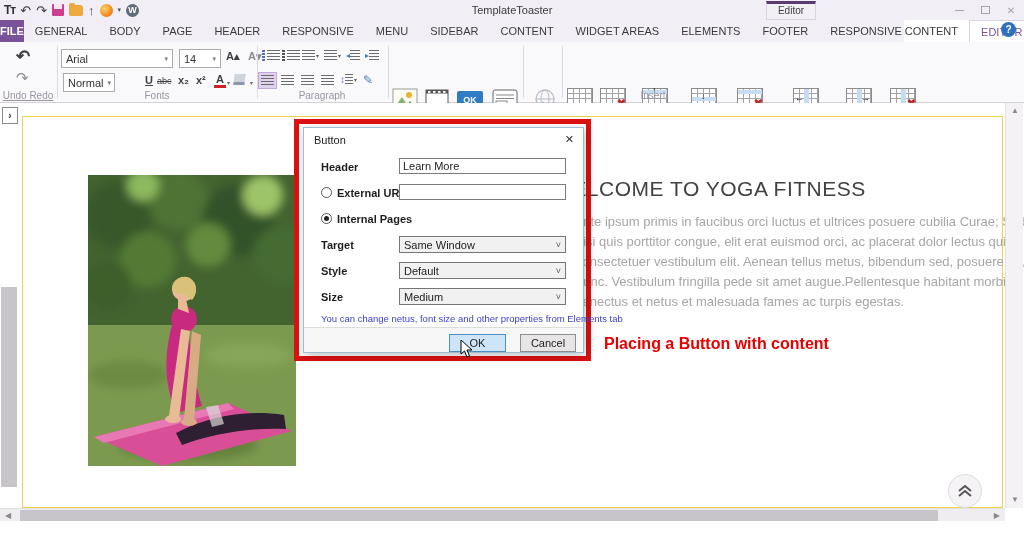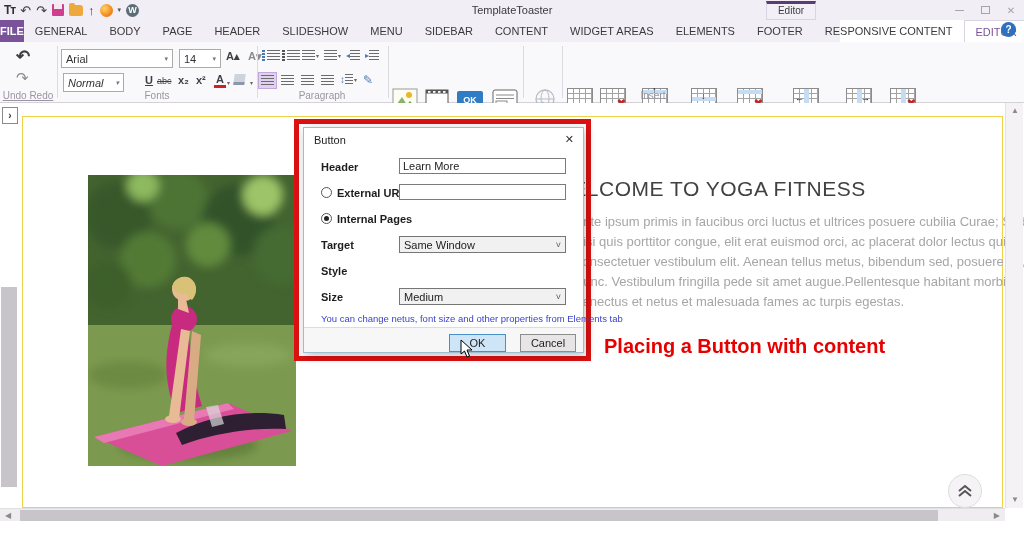--- a/index.html
+++ b/index.html
@@ -21,21 +21,21 @@
   .wp { width:13px; height:13px; border-radius:50%; background:#5d6d78; color:#fff; font-size:9px; font-weight:bold; display:flex; align-items:center; justify-content:center; }
   .caret { font-size:7px; color:#555; }
   .app-title { position:absolute; left:0; right:0; top:4px; text-align:center; font-size:11px; color:#3a3a3a; pointer-events:none; }
   .winctl { position:absolute; top:0; right:0; height:20px; display:flex; }
   .winbtn { width:26px; height:20px; display:flex; align-items:center; justify-content:center; color:#a9a2b2; font-size:10px; }
   .min-i { width:9px; height:1px; background:#a9a2b2; }
   .max-i { width:9px; height:8px; border:1px solid #a9a2b2; }
   .ctx-tab { position:absolute; left:766px; top:1px; width:50px; height:19px; background:#f2eff7; border:1px solid #d9d3e2; border-top:3px solid #5b3b74; font-size:10px; color:#3c3c3c; text-align:center; line-height:14px; }
 
   
-  .tabrow { position:absolute; left:0; top:20px; width:840px; height:22px; background:#f1eef5; display:flex; }
+  .tabrow { position:absolute; left:0; top:20px; width:904px; height:22px; background:#f1eef5; display:flex; }
   .rtab { padding:0 11px; font-size:11px; color:#3a3a3a; display:flex; align-items:center; height:22px; white-space:nowrap; }
   .rtab.file { background:#7a5299; color:#fff; width:47px; justify-content:center; padding:0; font-weight:bold; }
   .rtab.active { background:#fff; color:#7a5299; border:1px solid #d9d3e2; border-bottom:none; }
   .help-badge { position:absolute; right:8px; top:22px; width:15px; height:15px; border-radius:50%; background:#2e6fbe; color:#fff; font-size:10px; font-weight:bold; display:flex; align-items:center; justify-content:center; }
 
   
   .ribbon { position:absolute; left:0; top:42px; width:1024px; height:61px; background:#f9f8fa; border-bottom:1px solid #d5d1d9; }
   .vsep { position:absolute; top:4px; height:52px; width:1px; background:#ddd9e1; }
   .grp-label { position:absolute; top:48px; font-size:10px; color:#9b95a3; text-align:center; }
   .rbtn { position:absolute; display:flex; align-items:center; justify-content:center; color:#3f3f46; }
@@ -58,21 +58,21 @@
   .ov.red { color:#c22727; font-size:11px; right:-1px; bottom:-2px; }
   .ov.arrow { color:#1d1d1d; font-size:9px; }
   .disabled-label { color:#b3b1bb !important; }
 
   
   .workspace { position:absolute; left:0; top:103px; width:1024px; height:405px; background:#fff; }
   .expander { position:absolute; left:2px; top:4px; width:16px; height:17px; background:#fff; border:1px solid #8a8a8a; color:#333; font-size:10px; font-weight:bold; display:flex; align-items:center; justify-content:center; }
   .canvas-border { position:absolute; left:22px; top:13px; width:981px; height:392px; border:1px solid #f0d24a; }
   .heading { position:absolute; left:552px; top:74px; font-size:21px; color:#414141; letter-spacing:0.5px; white-space:nowrap; }
   .para { position:absolute; left:576px; top:109px; font-size:13px; color:#a6a6a6; line-height:20px; white-space:nowrap; }
-  .red-note { position:absolute; left:604px; top:232px; font-size:20px; font-weight:bold; color:#e60000; white-space:nowrap; }
+  .red-note { position:absolute; left:604px; top:232px; font-size:16px; font-weight:bold; color:#e60000; white-space:nowrap; }
   .photo { position:absolute; left:88px; top:72px; width:208px; height:291px; }
   .scrolltop { position:absolute; left:948px; top:371px; width:34px; height:34px; border-radius:50%; background:#f5f3f5; border:1px solid #ddd; display:flex; align-items:center; justify-content:center; }
 
   
   .red-rect { position:absolute; left:294px; top:16px; width:297px; height:242px; border:5px solid #dd1111; z-index:5; }
   .dialog { position:absolute; left:303px; top:24px; width:281px; height:226px; background:#fff; border:1px solid #9dbdd3; box-shadow:2px 3px 10px rgba(0,0,0,.25); z-index:6; font-size:11px; }
   .dlg-title { position:absolute; left:10px; top:6px; font-size:11px; color:#222; }
   .dlg-close { position:absolute; right:9px; top:5px; font-size:11px; color:#333; }
   .dlg-label { position:absolute; left:17px; font-weight:bold; color:#1d1d1d; font-size:11px; }
   .dlg-label.rad { left:33px; }
@@ -136,21 +136,21 @@
     <div class="ctx-tab">Editor</div>
   </div>
 
   <div class="tabrow">
     <div class="rtab file">FILE</div>
     <div style="width:5px;"></div>
     <div class="rtab">GENERAL</div>
     <div class="rtab">BODY</div>
     <div class="rtab">PAGE</div>
     <div class="rtab">HEADER</div>
-    <div class="rtab">SLIDESHOW</div>
+    <div class="rtab">RESPONSIVE</div>
     <div class="rtab">MENU</div>
     <div class="rtab">SIDEBAR</div>
     <div class="rtab">CONTENT</div>
     <div class="rtab">WIDGET AREAS</div>
     <div class="rtab">ELEMENTS</div>
     <div class="rtab">FOOTER</div>
     <div class="rtab">RESPONSIVE CONTENT</div>
     <div class="rtab active">EDITOR</div>
   </div>
   <div class="help-badge">?</div>
@@ -163,21 +163,21 @@
     <div class="vsep" style="left:57px;"></div>
 
     <div class="combo" style="left:61px; top:7px; width:112px;">
         <span>Arial</span>
       </div>
     <div class="combo" style="left:179px; top:7px; width:42px;">
         <span>14</span>
       </div>
     <span class="rbtn fmt" style="left:226px; top:8px;">A▴</span>
     <span class="rbtn fmt" style="left:248px; top:8px; color:#8a8a90;">A▾</span>
-    <div class="combo" style="left:63px; top:31px; width:61px;font-style:italic;">
+    <div class="combo" style="left:63px; top:31px; width:52px;">
         <span>Normal</span>
       </div>
     <span class="rbtn fmt" style="left:145px; top:32px; text-decoration:underline;">U</span>
     <span class="rbtn" style="left:157px; top:34px; font-size:9px; text-decoration:line-through;">abc</span>
     <span class="rbtn fmt" style="left:178px; top:32px;">x₂</span>
     <span class="rbtn fmt" style="left:196px; top:32px;">x²</span>
     <span class="rbtn fmt" style="left:214px; top:31px; border-bottom:3px solid #cc2222; padding:0 2px;">A</span>
     <span class="rbtn tiny-caret" style="left:226px; top:37px;">▾</span>
     <span class="rbtn" style="left:234px; top:32px;">
         <span style="width:11px;height:11px;background:#cfd3da;border-bottom:3px solid #8b97ad;transform:skewX(-8deg);display:inline-block;"></span>
@@ -405,20 +405,23 @@
 
       <span class="radio on" style="top:85px;"></span>
       <div class="dlg-label rad" style="top:85px;">Internal Pages</div>
 
       <div class="dlg-label" style="top:111px;">Target</div>
       <div class="dlg-select" style="top:108px;">
           <span>Same Window</span>
         </div>
 
       <div class="dlg-label" style="top:137px;">Style</div>
+      <div class="dlg-select" style="top:134px;">
+          <span>Default</span>
+        </div>
 
       <div class="dlg-label" style="top:163px;">Size</div>
       <div class="dlg-select" style="top:160px;">
           <span>Medium</span>
         </div>
 
       <div class="dlg-note">You can change netus, font size and other properties from Elements tab</div>
 
       <div class="dlg-footer">
         <div class="dlg-btn btn-ok">OK</div>

